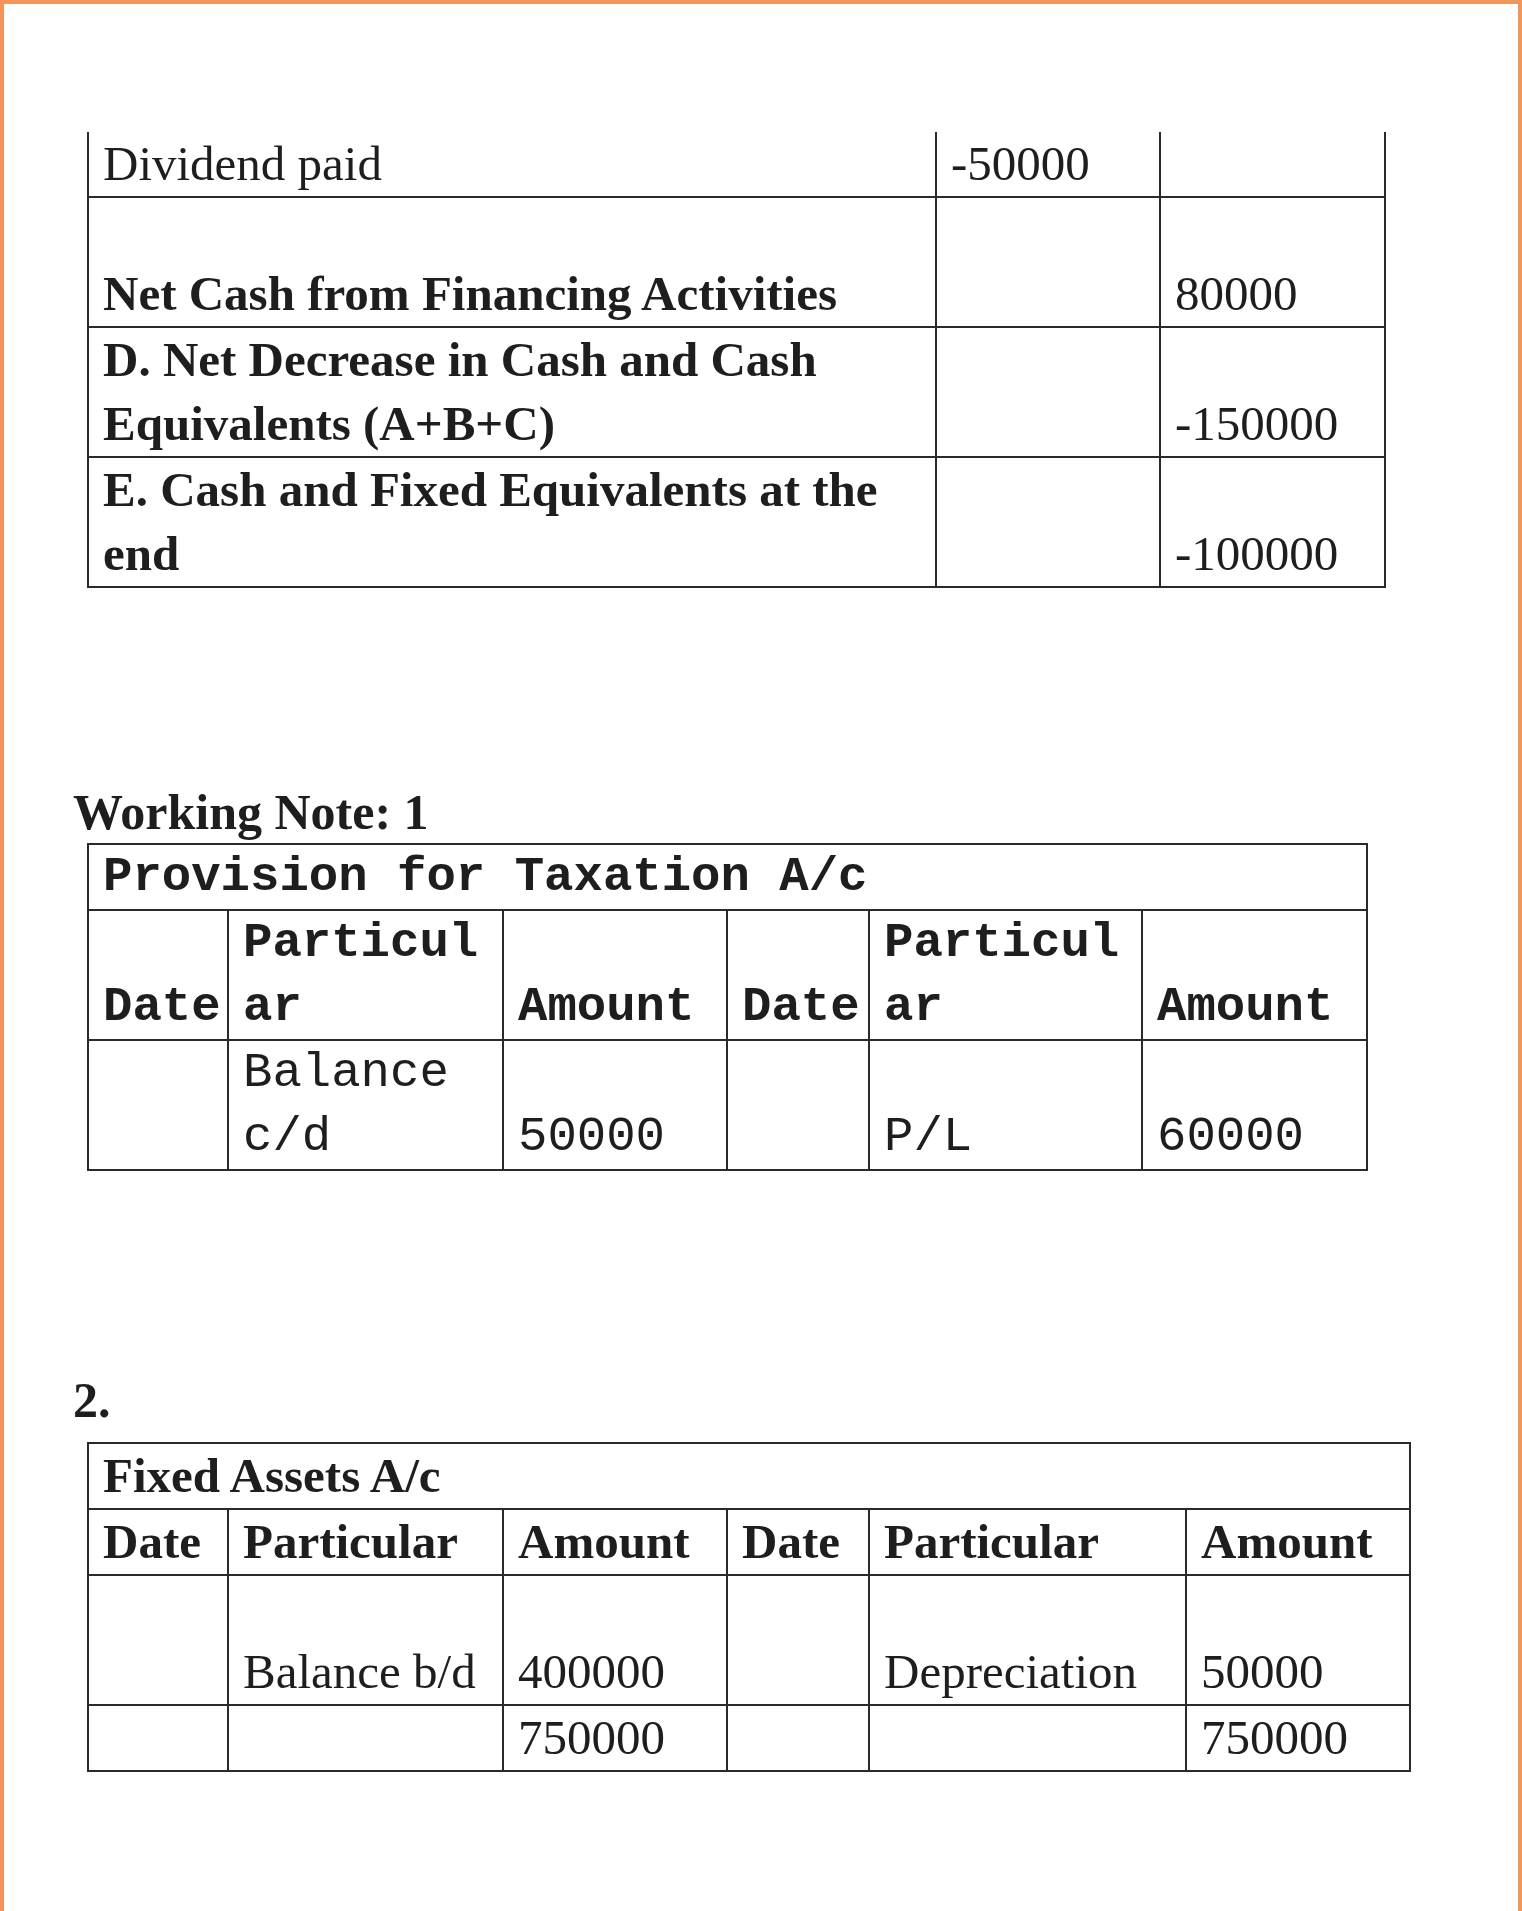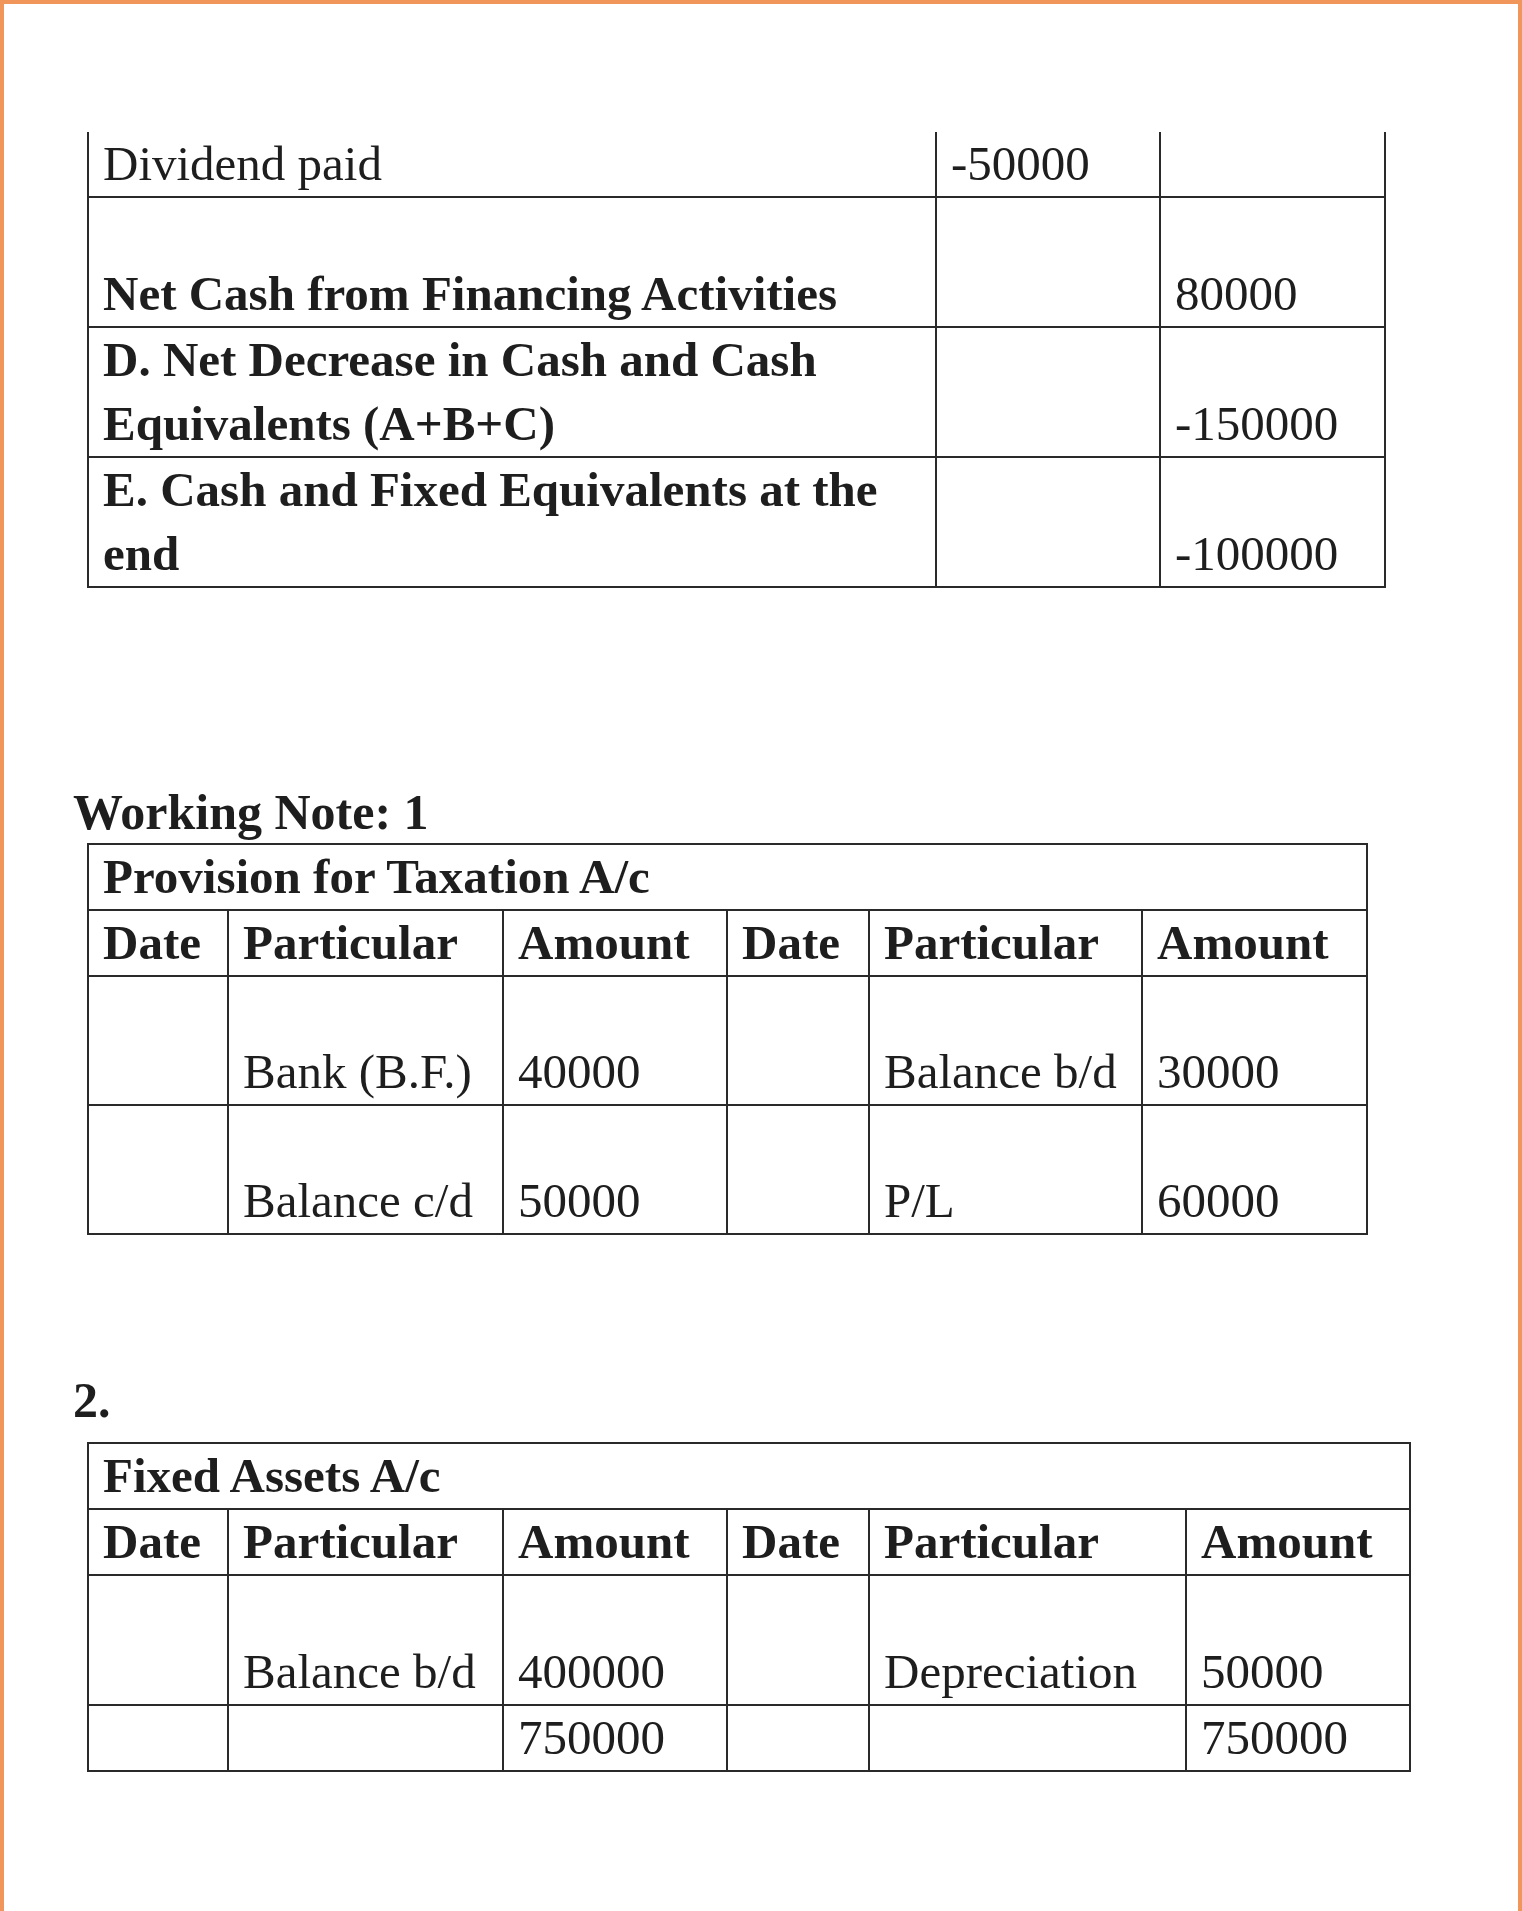--- a/index.html
+++ b/index.html
@@ -59,48 +59,40 @@
   <tr style="height:129px">
     <td class="b">E. Cash and Fixed Equivalents at the end</td>
     <td></td>
     <td>-100000</td>
   </tr>
 </tbody>
   </table>
 
 <div class="heading" style="left:73px; top:782px;">Working Note: 1</div>
 
-<table class="tbl" style="left:87px; top:843px; width:1279px;">
+<table class="tbl" style="left:87px; top:843px; width:1279px;font-family:Liberation Mono, monospace;">
   <colgroup>
     <col style="width:140px">
       <col style="width:275px">
       <col style="width:224px">
     <col style="width:142px">
       <col style="width:273px">
       <col style="width:225px">
   </colgroup>
   <tbody>
       <tr style="height:66px">
     <td colspan="6" class="b">Provision for Taxation A/c</td>
   </tr>
   <tr style="height:66px">
     <td class="b">Date</td>
     <td class="b">Particular</td>
     <td class="b">Amount</td>
     <td class="b">Date</td>
     <td class="b">Particular</td>
     <td class="b">Amount</td>
-  </tr>
-  <tr style="height:129px">
-    <td></td>
-    <td>Bank (B.F.)</td>
-    <td>40000</td>
-    <td></td>
-    <td>Balance b/d</td>
-    <td>30000</td>
   </tr>
   <tr style="height:129px">
     <td></td>
     <td>Balance c/d</td>
     <td>50000</td>
     <td></td>
     <td>P/L</td>
     <td>60000</td>
   </tr>
 </tbody>

